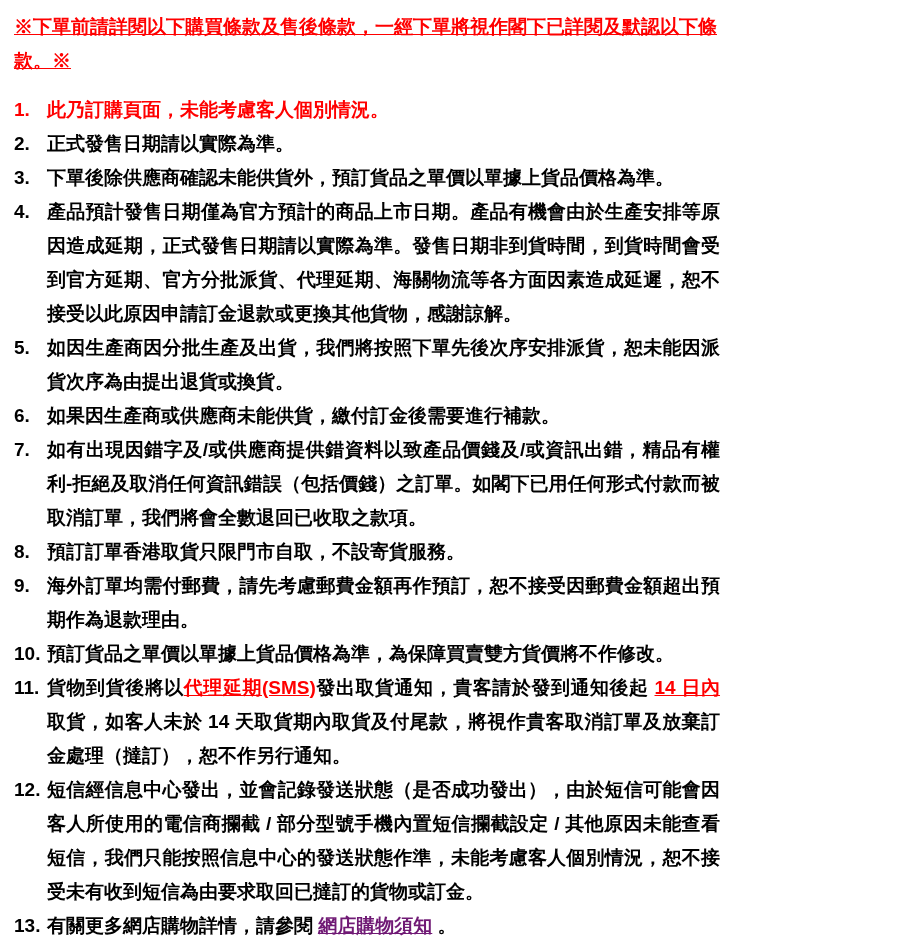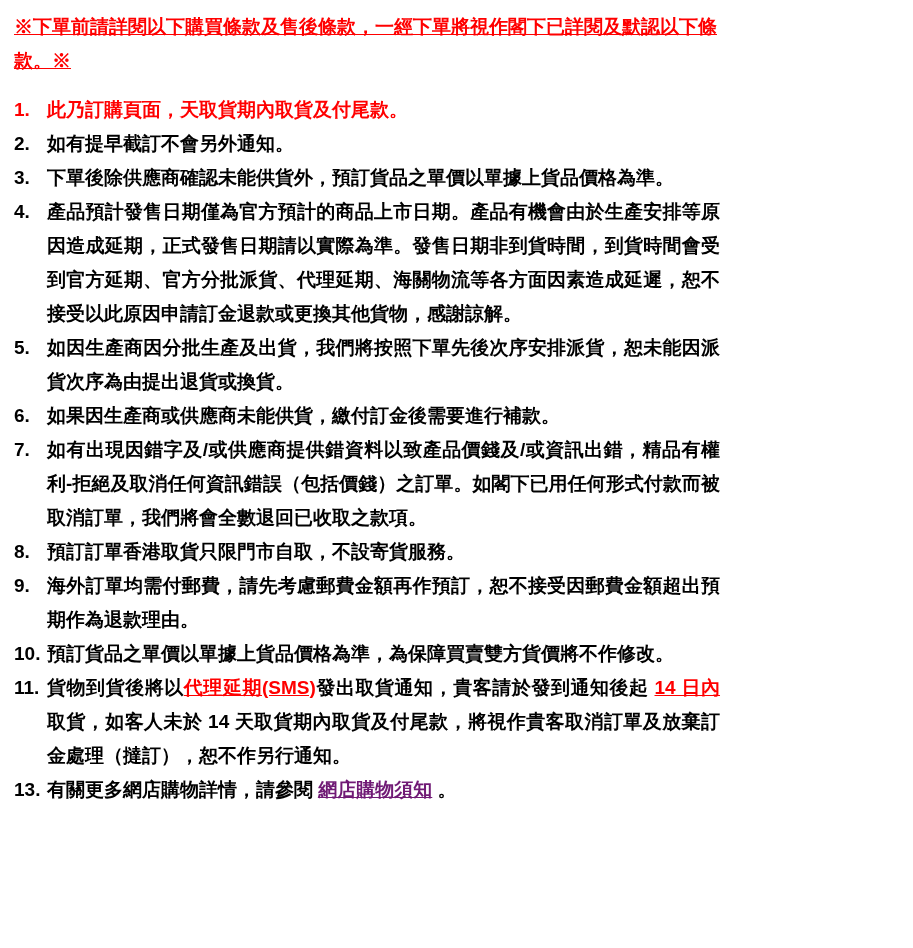--- a/index.html
+++ b/index.html
@@ -48,26 +48,26 @@
 
 <div class="doc">
 
   <div class="title red ul">※下單前請詳閱以下購買條款及售後條款，一經下單將視作閣下已詳閱及默認以下條款。※</div>
 
 
   <div class="terms">
 
     <div class="item">
       <span class="num red">1.</span>
-      <span class="text red">此乃訂購頁面，天取貨期內取貨及付尾款。</span>
+      <span class="text red">此乃訂購頁面，未能考慮客人個別情況。</span>
     </div>
 
     <div class="item">
       <span class="num">2.</span>
-      <span class="text">如有提早截訂不會另外通知。</span>
+      <span class="text">正式發售日期請以實際為準。</span>
     </div>
 
     <div class="item">
       <span class="num">3.</span>
       <span class="text">下單後除供應商確認未能供貨外，預訂貨品之單價以單據上貨品價格為準。</span>
     </div>
 
     <div class="item">
       <span class="num">4.</span>
       <span class="text">產品預計發售日期僅為官方預計的商品上市日期。產品有機會由於生產安排等原因造成延期，正式發售日期請以實際為準。發售日期非到貨時間，到貨時間會受到官方延期、官方分批派貨、代理延期、海關物流等各方面因素造成延遲，恕不接受以此原因申請訂金退款或更換其他貨物，感謝諒解。</span>
@@ -101,20 +101,24 @@
     <div class="item">
       <span class="num">10.</span>
       <span class="text">預訂貨品之單價以單據上貨品價格為準，為保障買賣雙方貨價將不作修改。</span>
     </div>
 
     <div class="item">
       <span class="num">11.</span>
       <span class="text"><span>貨物到貨後將以</span><span class="red ul">代理延期(SMS)</span><span>發出取貨通知，貴客請於發到通知後起 </span><span class="red ul">14 日內</span><span>取貨，如客人未於 14 天取貨期內取貨及付尾款，將視作貴客取消訂單及放棄訂金處理（撻訂），恕不作另行通知。</span></span>
     </div>
 
+    <div class="item">
+      <span class="num">12.</span>
+      <span class="text">短信經信息中心發出，並會記錄發送狀態（是否成功發出），由於短信可能會因客人所使用的電信商攔截 / 部分型號手機內置短信攔截設定 / 其他原因未能查看短信，我們只能按照信息中心的發送狀態作準，未能考慮客人個別情況，恕不接受未有收到短信為由要求取回已撻訂的貨物或訂金。</span>
+    </div>
 
     <div class="item">
       <span class="num">13.</span>
       <span class="text"><span>有關更多網店購物詳情，請參閱 </span><a class="link">網店購物須知</a><span> 。</span></span>
     </div>
 
   </div>
 </div>
 
 </body></html>

